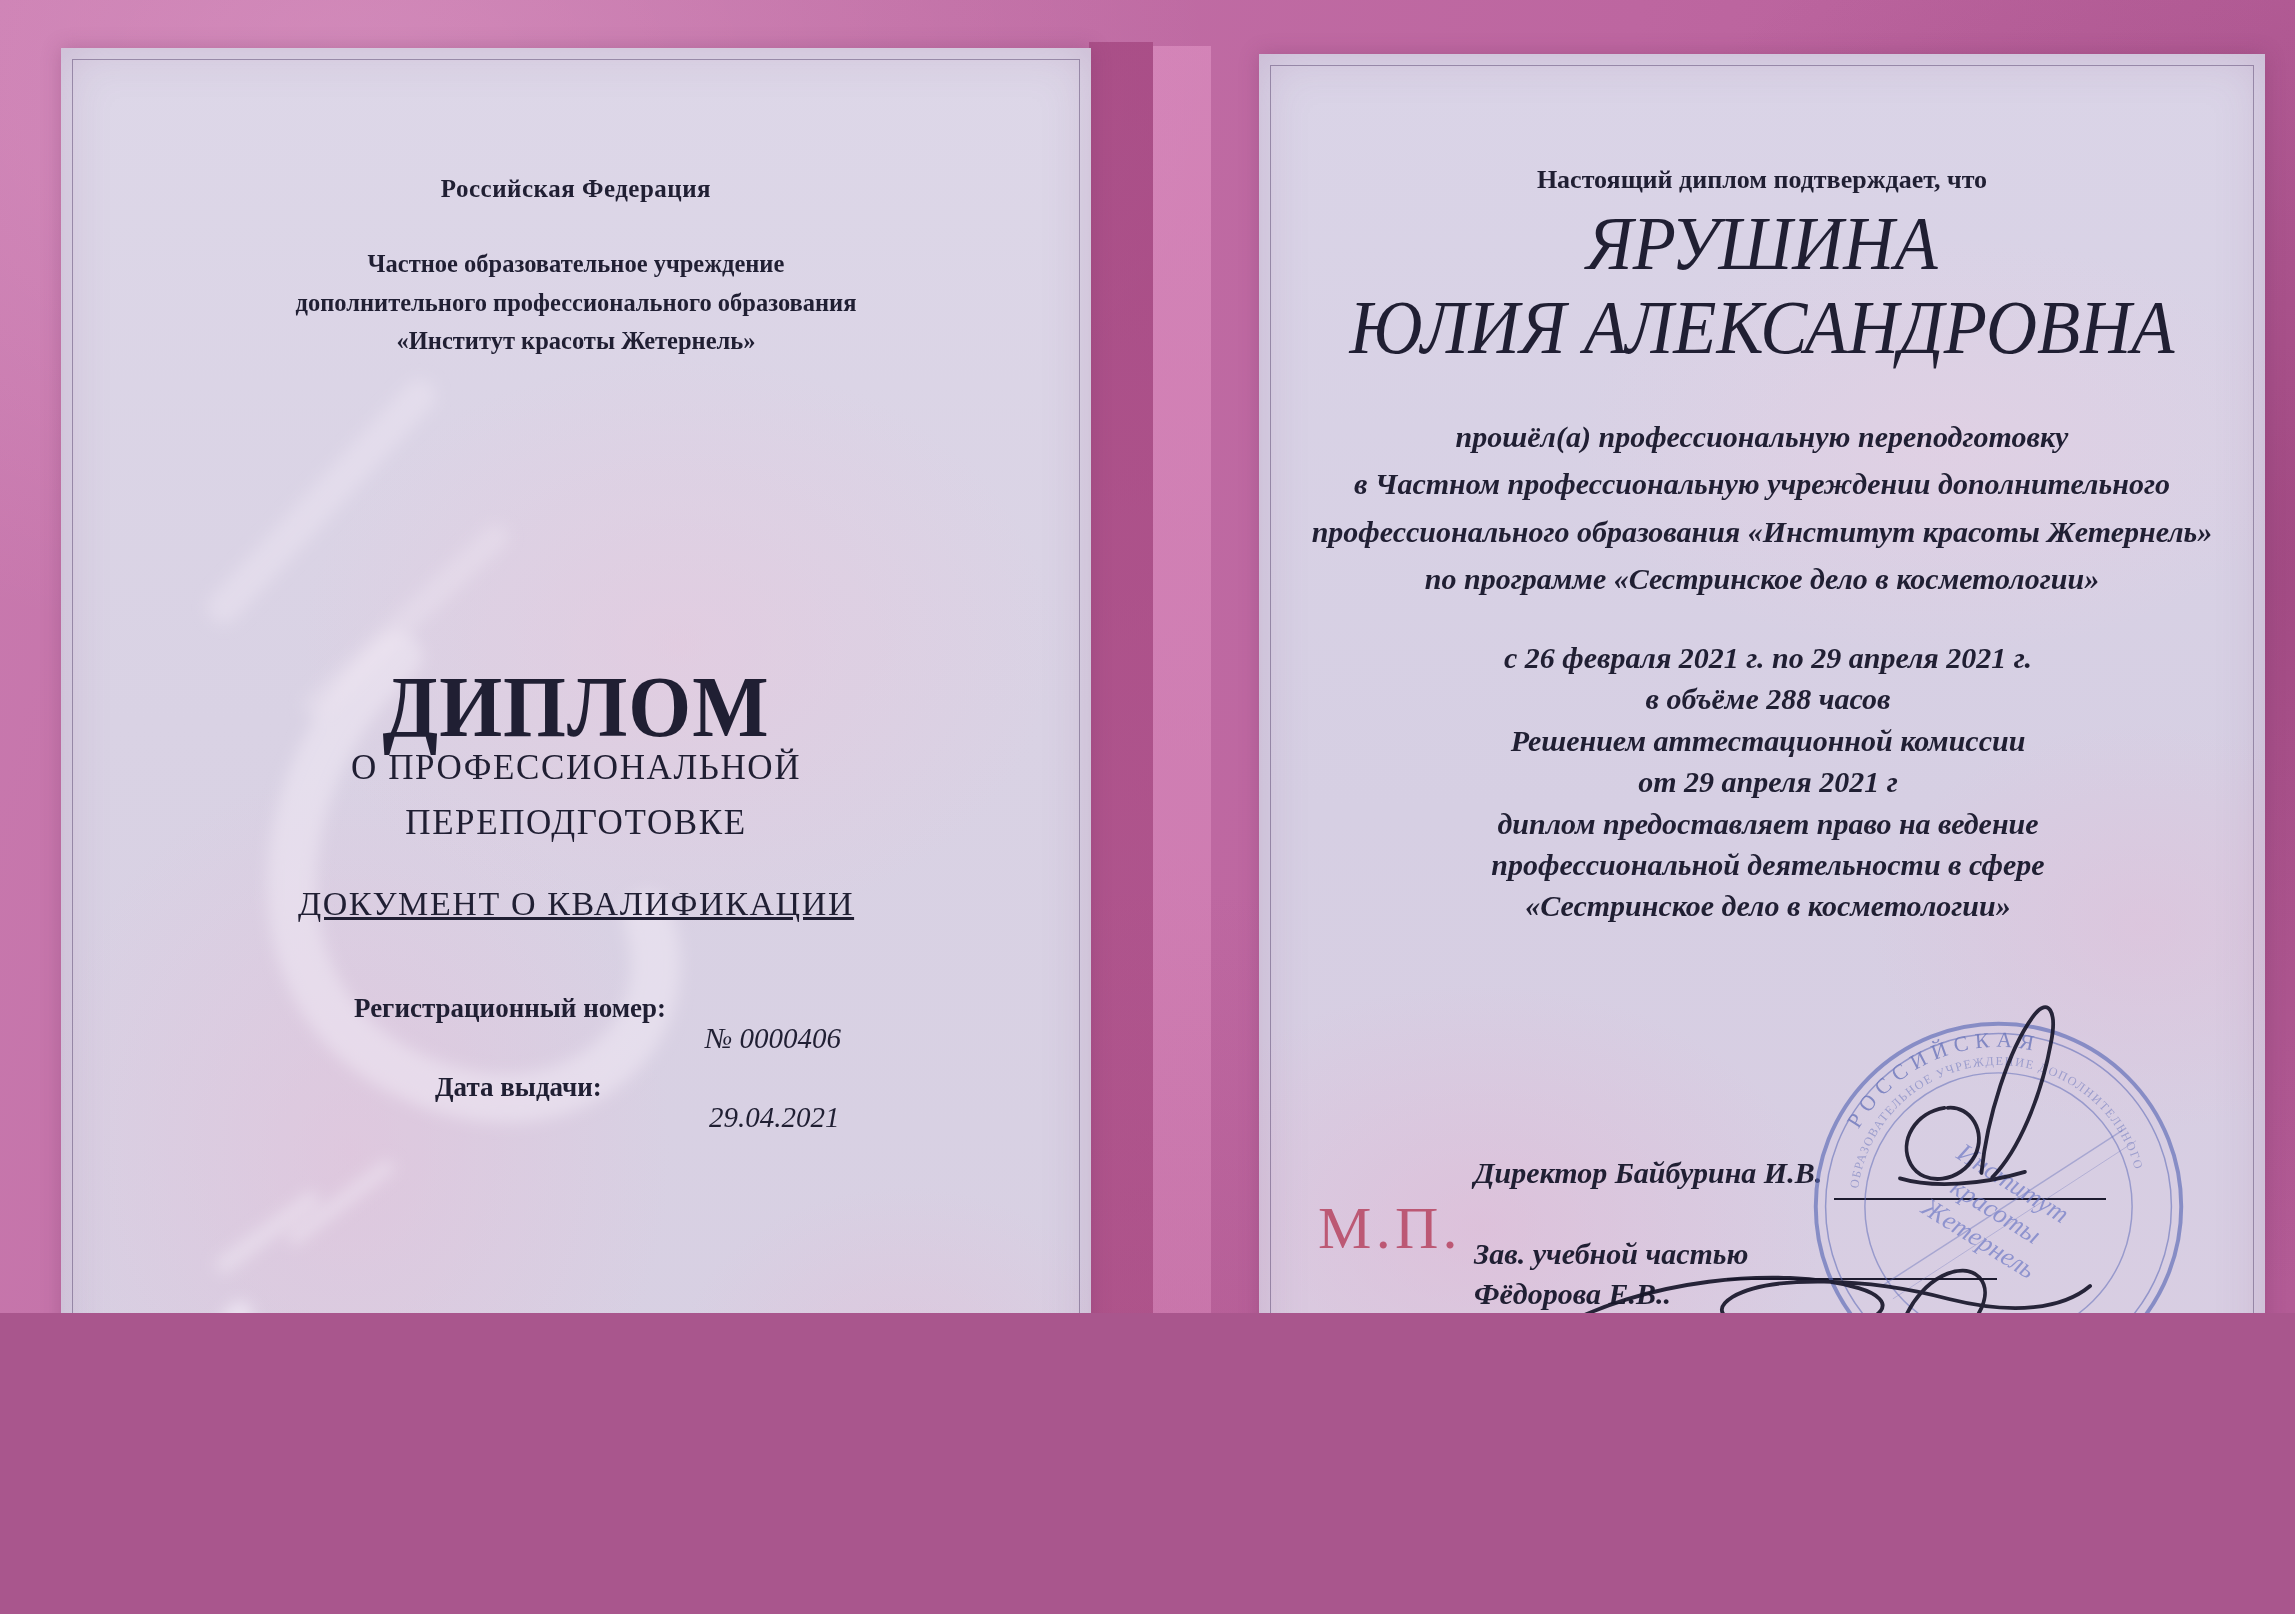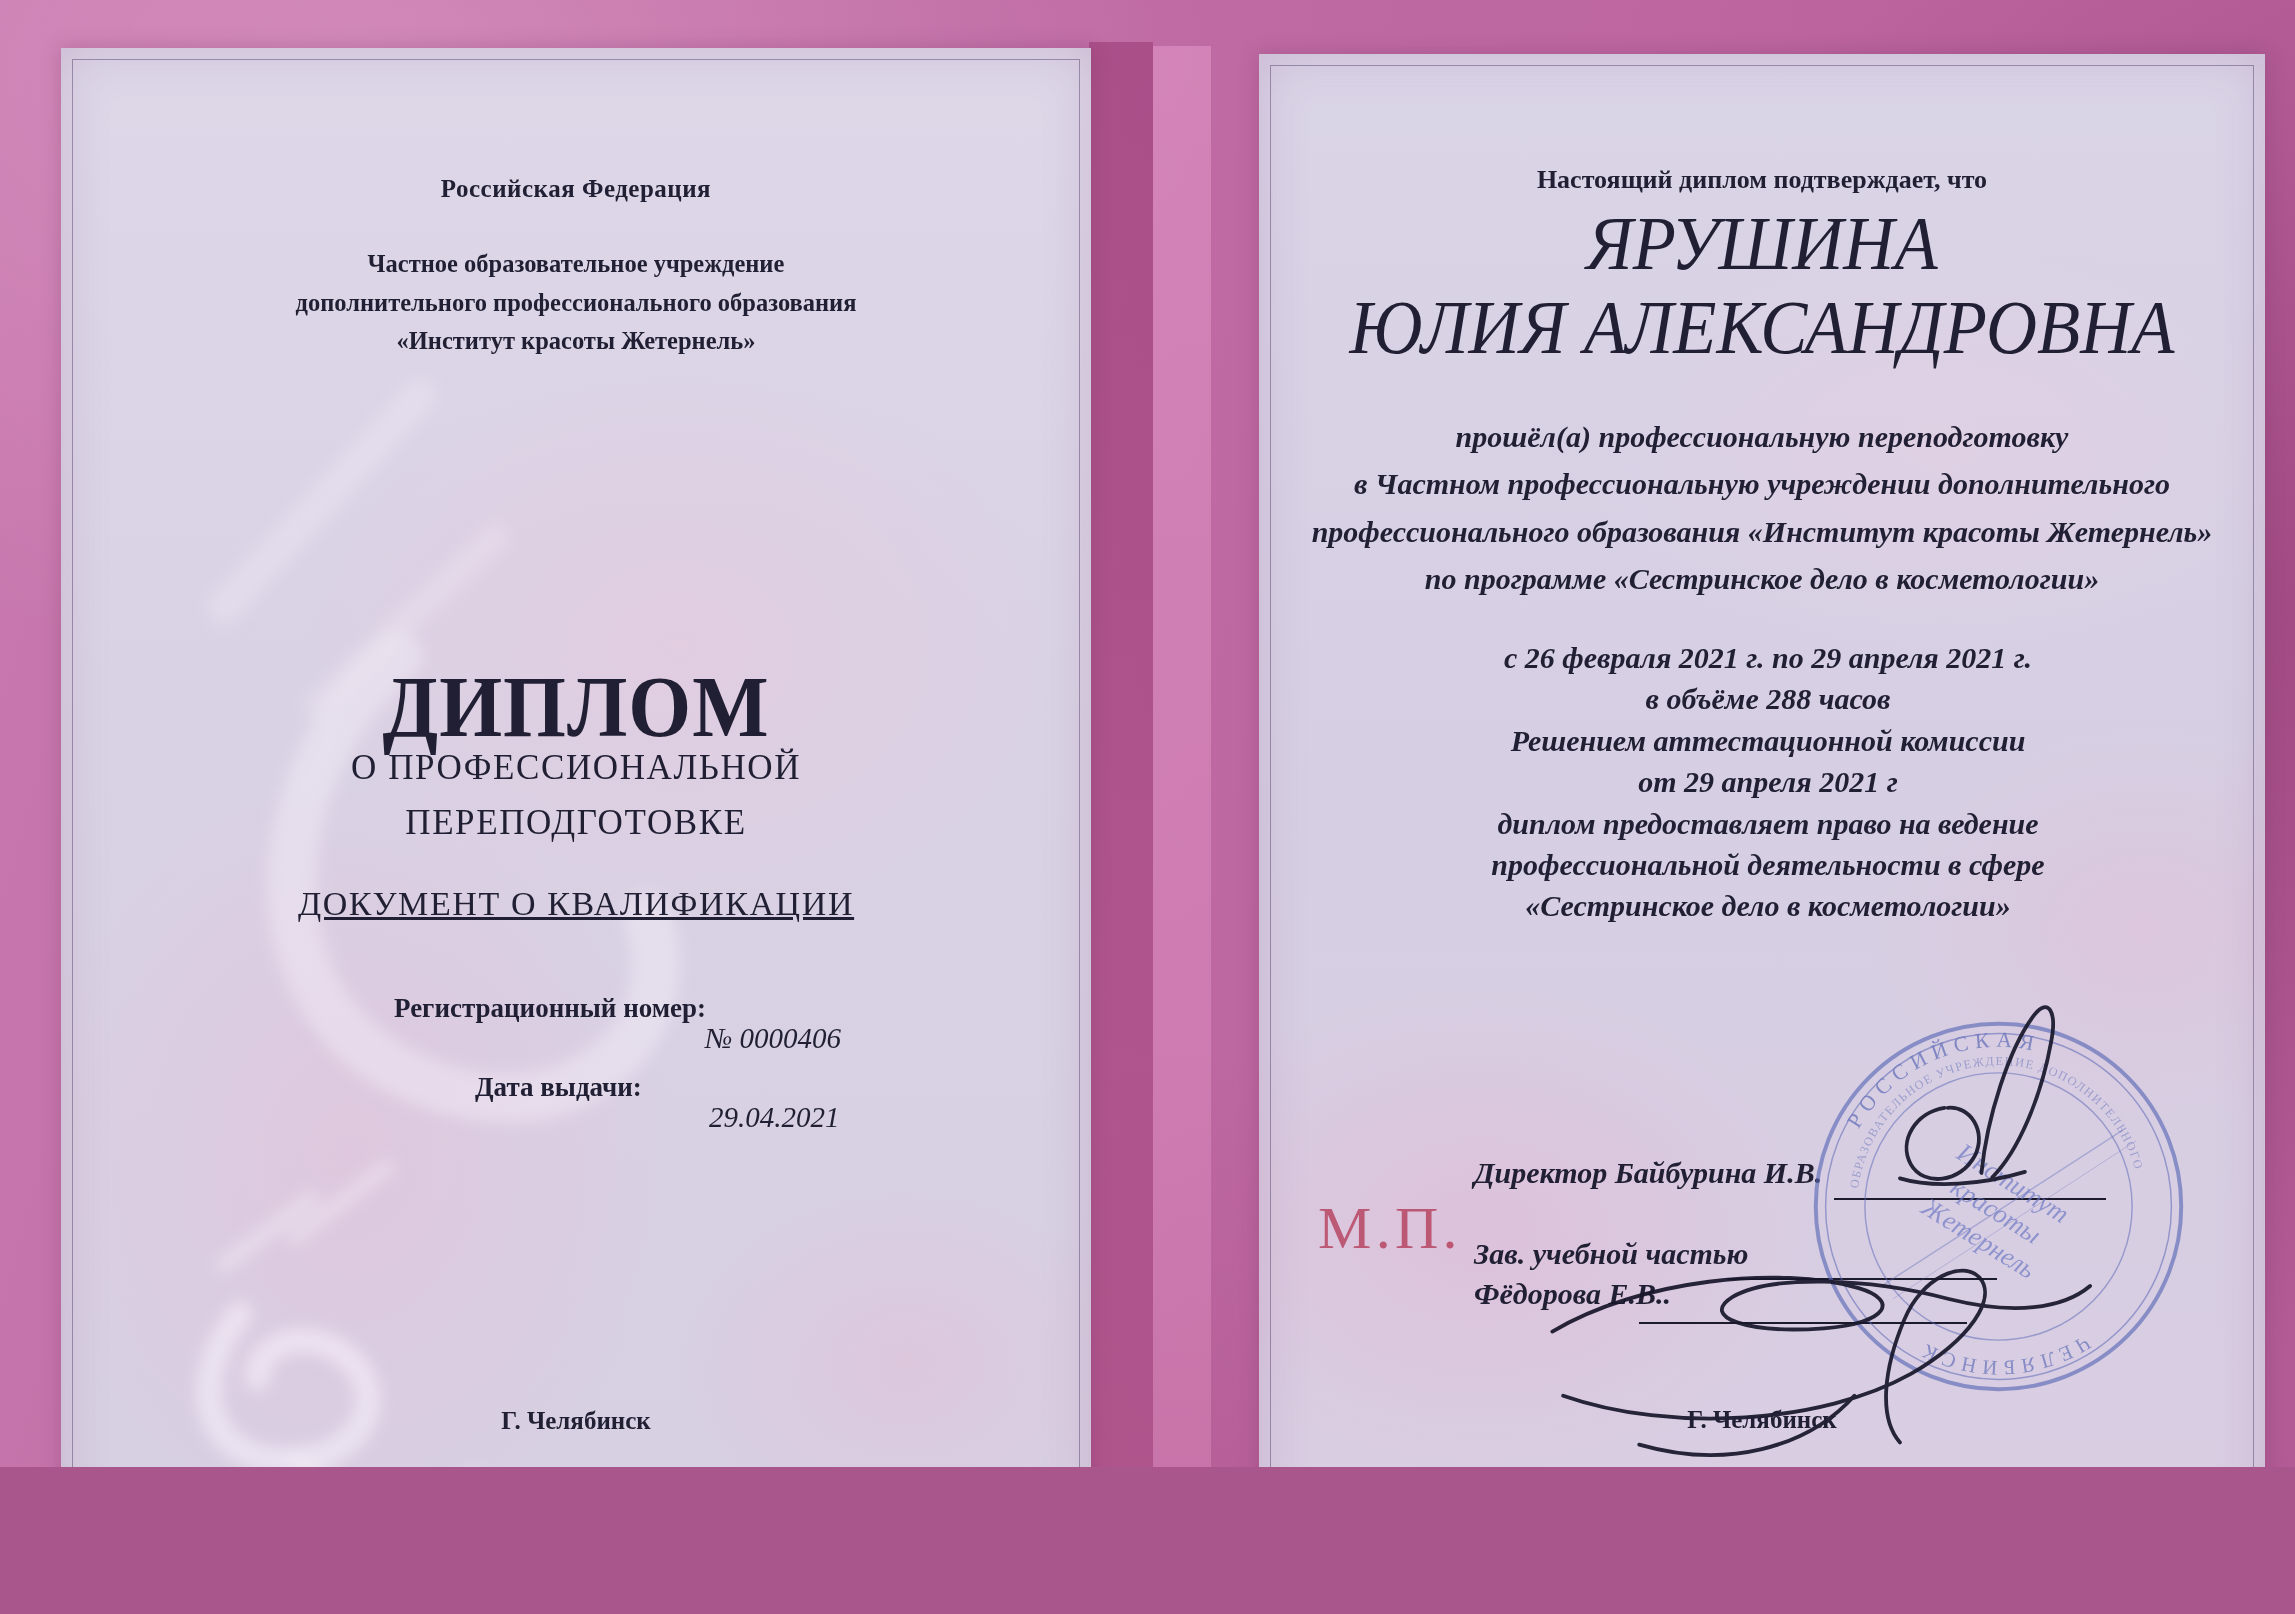--- a/index.html
+++ b/index.html
@@ -1,17 +1,17 @@
 <!DOCTYPE html>
 <html style="font-size:8.7px"><head>
 <meta charset="utf-8">
 <style>
   html,body{margin:0;padding:0;background:#a9568d;}
   #canvas{
-    position:relative;width:2295px;height:1467px;overflow:hidden;
+    position:relative;width:2295px;height:1313px;overflow:hidden;
     font-family:"Liberation Serif","DejaVu Serif",serif;color:#201f33;
     background:
       radial-gradient(1413px 978px at 16% 6%, rgba(255,214,240,.22), transparent 60%),
       radial-gradient(1304px 1141px at 102% 42%, rgba(116,28,82,.30), transparent 65%),
       radial-gradient(1739px 815px at 50% 106%, rgba(150,60,110,.20), transparent 62%),
       linear-gradient(105deg,#c97aaf 0%,#c06da4 35%,#bd66a0 62%,#b25b95 100%);
   }
   .gutter-dark{position:absolute;left:1089px;top:42px;width:64px;height:1517px;
     background:linear-gradient(to bottom,rgba(156,60,118,.62),rgba(168,74,128,.5));}
   .gutter-light{position:absolute;left:1153px;top:46px;width:58px;height:1514px;
@@ -35,21 +35,21 @@
 
   .wm,.sig-ink{position:absolute;inset:0;}
   .t{position:absolute;left:0;right:0;text-align:center;white-space:nowrap;}
 
   
   .lp-country{top:127px;font-size:25px;font-weight:bold;letter-spacing:0.5px;}
   .lp-inst{top:197px;font-size:24.5px;font-weight:bold;line-height:1.58;}
   .lp-title{top:609px;font-size:86px;font-weight:bold;letter-spacing:1.1px;transform:scaleX(.94);}
   .lp-sub{top:692px;font-size:35px;line-height:1.58;letter-spacing:1.6px;}
   .lp-doc{top:837px;font-size:34px;letter-spacing:1.6px;text-decoration:underline;}
-  .lbl{position:absolute;font-size:27px;font-weight:bold;white-space:nowrap;margin-left:40px;}
+  .lbl{position:absolute;font-size:27px;font-weight:bold;white-space:nowrap;}
   .val{position:absolute;font-size:29px;font-style:italic;white-space:nowrap;}
   .lp-reg-label{left:293px;top:945px;}
   .lp-reg-value{left:644px;top:974px;}
   .lp-date-label{left:374px;top:1024px;}
   .lp-date-value{left:648px;top:1053px;}
   .lp-city{top:1359px;font-size:25px;font-weight:bold;}
 
   
   .rp-intro{top:111px;font-size:26px;font-weight:bold;}
   .rp-name{top:148px;font-size:76px;font-style:italic;line-height:1.1;transform:scaleX(.93);}

